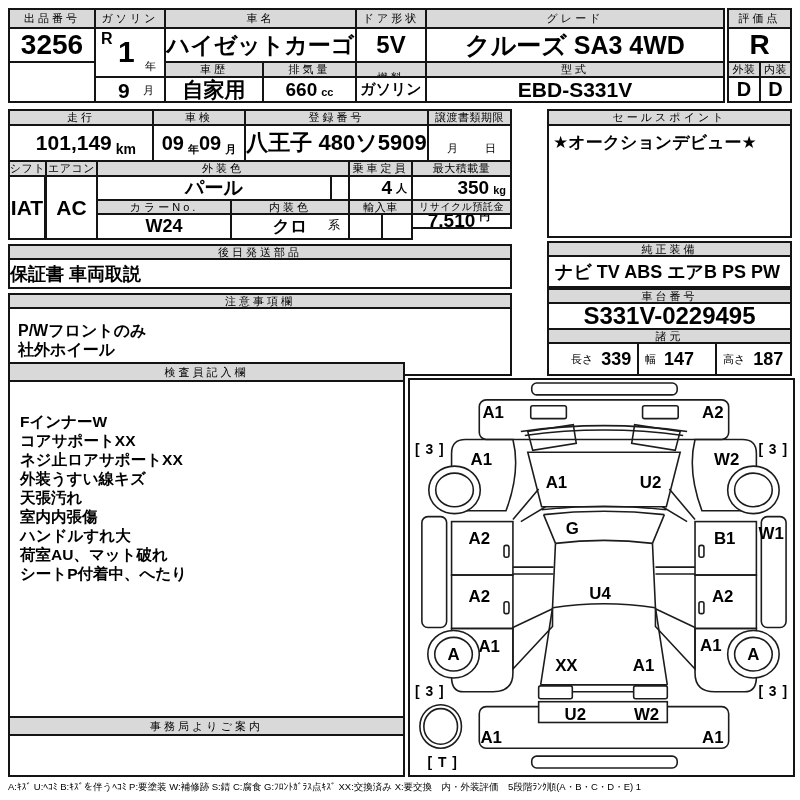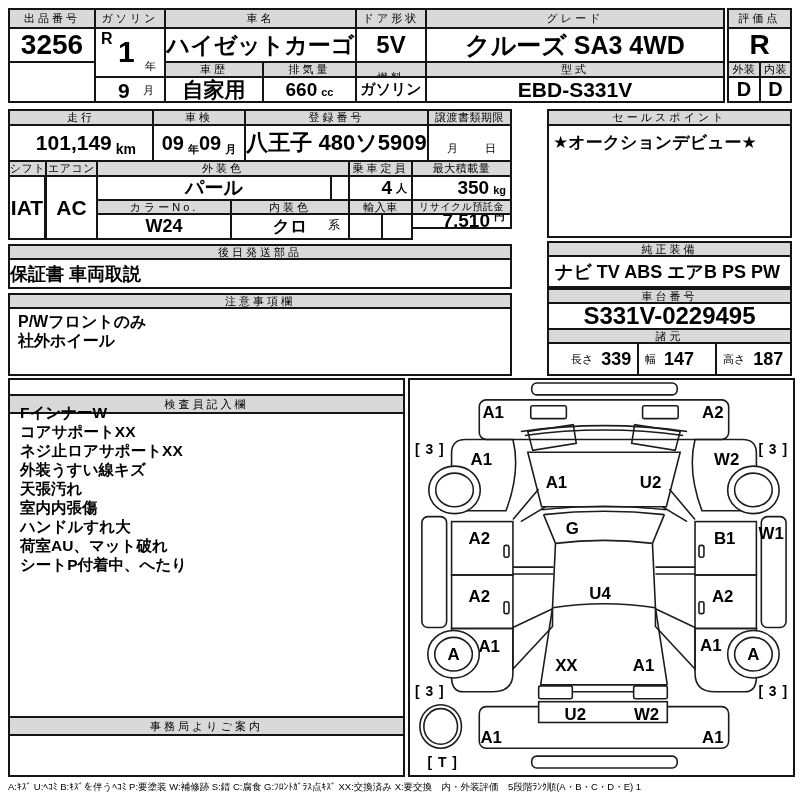--- a/index.html
+++ b/index.html
@@ -7,21 +7,21 @@
        font-family:"Liberation Sans","DejaVu Sans",sans-serif;color:#000;}
   .cell{position:absolute;box-sizing:border-box;border:2px solid #141414;background:#fff;overflow:hidden;}
   .hd{background:#d9d9d9;display:flex;align-items:center;justify-content:center;
       font-size:11px;letter-spacing:3px;white-space:nowrap;}
   .hd.tight{letter-spacing:0.5px;}
   .v{font-weight:bold;display:flex;align-items:center;justify-content:center;white-space:nowrap;}
   .v.left{justify-content:flex-start;}
   .u{font-weight:bold;font-size:11px;margin-left:4px;align-self:flex-end;padding-bottom:3px;}
   .big{font-size:28px;}
   .sm{font-size:16px;}
-  .lines{position:absolute;font-weight:bold;font-size:15.5px;line-height:19px;white-space:nowrap;}
+  .lines{position:absolute;font-weight:bold;font-size:15.5px;line-height:19px;white-space:nowrap;margin-top:9px;}
   .legend{position:absolute;left:8px;top:781px;width:790px;font-size:9.5px;white-space:nowrap;}
   svg text{font-family:"Liberation Sans","DejaVu Sans",sans-serif;}
   .dlab{font-size:17px;font-weight:bold;text-anchor:middle;dominant-baseline:central;}
   .dlab.small{font-size:14px;letter-spacing:1px;}
   .shape{fill:none;stroke:#1c1c1c;stroke-width:1.6;}
   .wshape{fill:#fff;stroke:#1c1c1c;stroke-width:1.6;}
 </style>
 </head>
 <body>
 
@@ -120,21 +120,21 @@
 <div class="cell v" style="left:96px;top:213px;width:136px;height:27px;font-size:18px">W24</div>
 <div class="cell hd" style="left:230px;top:199px;width:120px;height:16px">内装色</div>
 <div class="cell v" style="left:230px;top:213px;width:120px;height:27px;font-size:17px">
     <span>クロ</span>
     <span style="position:absolute;right:8px;bottom:4px;font-size:12px;font-weight:normal">系</span>
   </div>
 <div class="cell hd tight" style="left:348px;top:199px;width:65px;height:16px">輸入車</div>
 <div class="cell" style="left:348px;top:213px;width:35px;height:27px"></div>
 <div class="cell" style="left:381px;top:213px;width:32px;height:27px"></div>
 <div class="cell hd tight" style="left:411px;top:199px;width:101px;height:16px;font-size:10px">リサイクル預託金</div>
-<div class="cell v" style="left:411px;top:213px;width:101px;height:16px;font-size:19px;justify-content:flex-end;padding-right:5px">
+<div class="cell v" style="left:411px;top:213px;width:101px;height:16px;font-size:19px;justify-content:center;padding-right:5px">
     <span>7,510</span>
     <span class="u">円</span>
   </div>
 
 <div class="cell hd" style="left:8px;top:244px;width:504px;height:16px">後日発送部品</div>
 <div class="cell v left sm" style="left:8px;top:258px;width:504px;height:31px;font-size:18px">保証書 車両取説</div>
 
 <div class="cell hd" style="left:547px;top:241px;width:245px;height:16px">純正装備</div>
 <div class="cell v left" style="left:547px;top:255px;width:245px;height:33px;font-size:18px;padding-left:6px">ナビ TV ABS エアB PS PW</div>
 
@@ -156,21 +156,21 @@
 <div class="cell v" style="left:637px;top:342px;width:80px;height:34px;font-size:18px;justify-content:flex-start;padding-left:6px">
     <span style="font-size:11px;font-weight:normal;margin-right:8px">幅</span>
     <span>147</span>
   </div>
 <div class="cell v" style="left:715px;top:342px;width:77px;height:34px;font-size:18px;justify-content:flex-start;padding-left:6px">
     <span style="font-size:11px;font-weight:normal;margin-right:8px">高さ</span>
     <span>187</span>
   </div>
 
 <div class="cell" style="left:8px;top:378px;width:397px;height:399px"></div>
-<div class="cell hd" style="left:8px;top:394px;width:397px;height:20px">検査員記入欄</div>
+<div class="cell hd" style="left:8px;top:362px;width:397px;height:20px">検査員記入欄</div>
 <div class="lines" style="left:20px;top:403px" id="inspector-lines">
     <div>FインナーW</div>
     <div>コアサポートXX</div>
     <div>ネジ止ロアサポートXX</div>
     <div>外装うすい線キズ</div>
     <div>天張汚れ</div>
     <div>室内内張傷</div>
     <div>ハンドルすれ大</div>
     <div>荷室AU、マット破れ</div>
     <div>シートP付着中、へたり</div>

